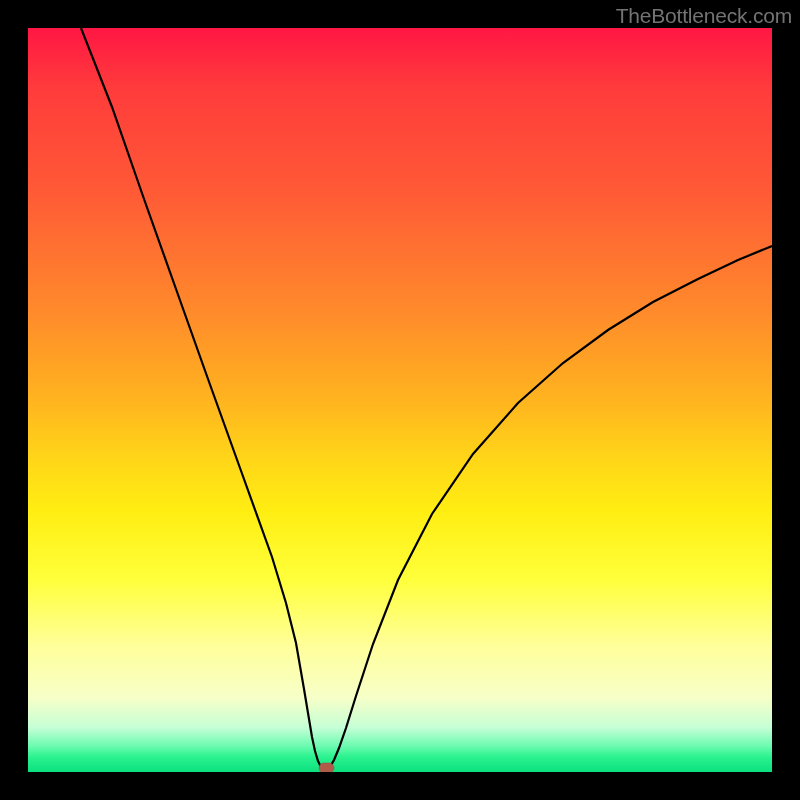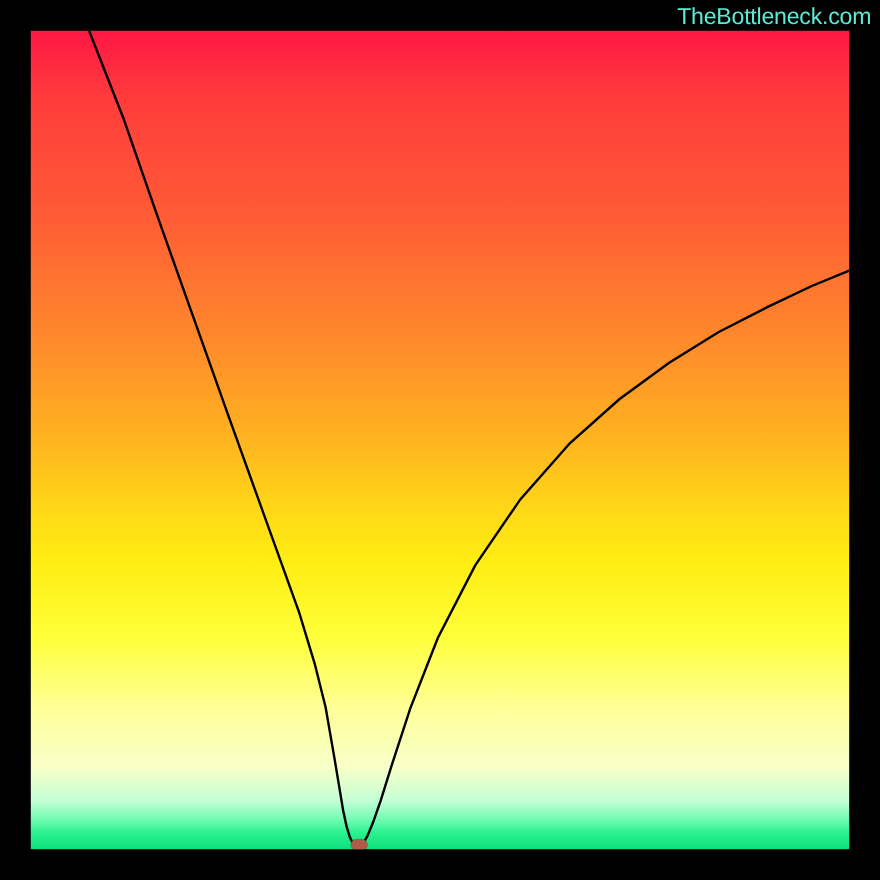--- a/index.html
+++ b/index.html
@@ -46,21 +46,21 @@
   }
   .min-marker {
     fill: #b05a4a;
     stroke: #9a4d40;
     stroke-width: 0.5px;
   }
   .watermark {
     position: absolute;
     top: 4px;
     right: 8px;
-    color: #5eead4;
+    color: #737373;
     font-size: 21px;
     font-weight: 500;
     letter-spacing: -0.2px;
   }
 </style>
 </head>
 <body>
 
 <div class="plot-area">
   <svg class="curve-svg" viewBox="0 0 744 744" preserveAspectRatio="none">

